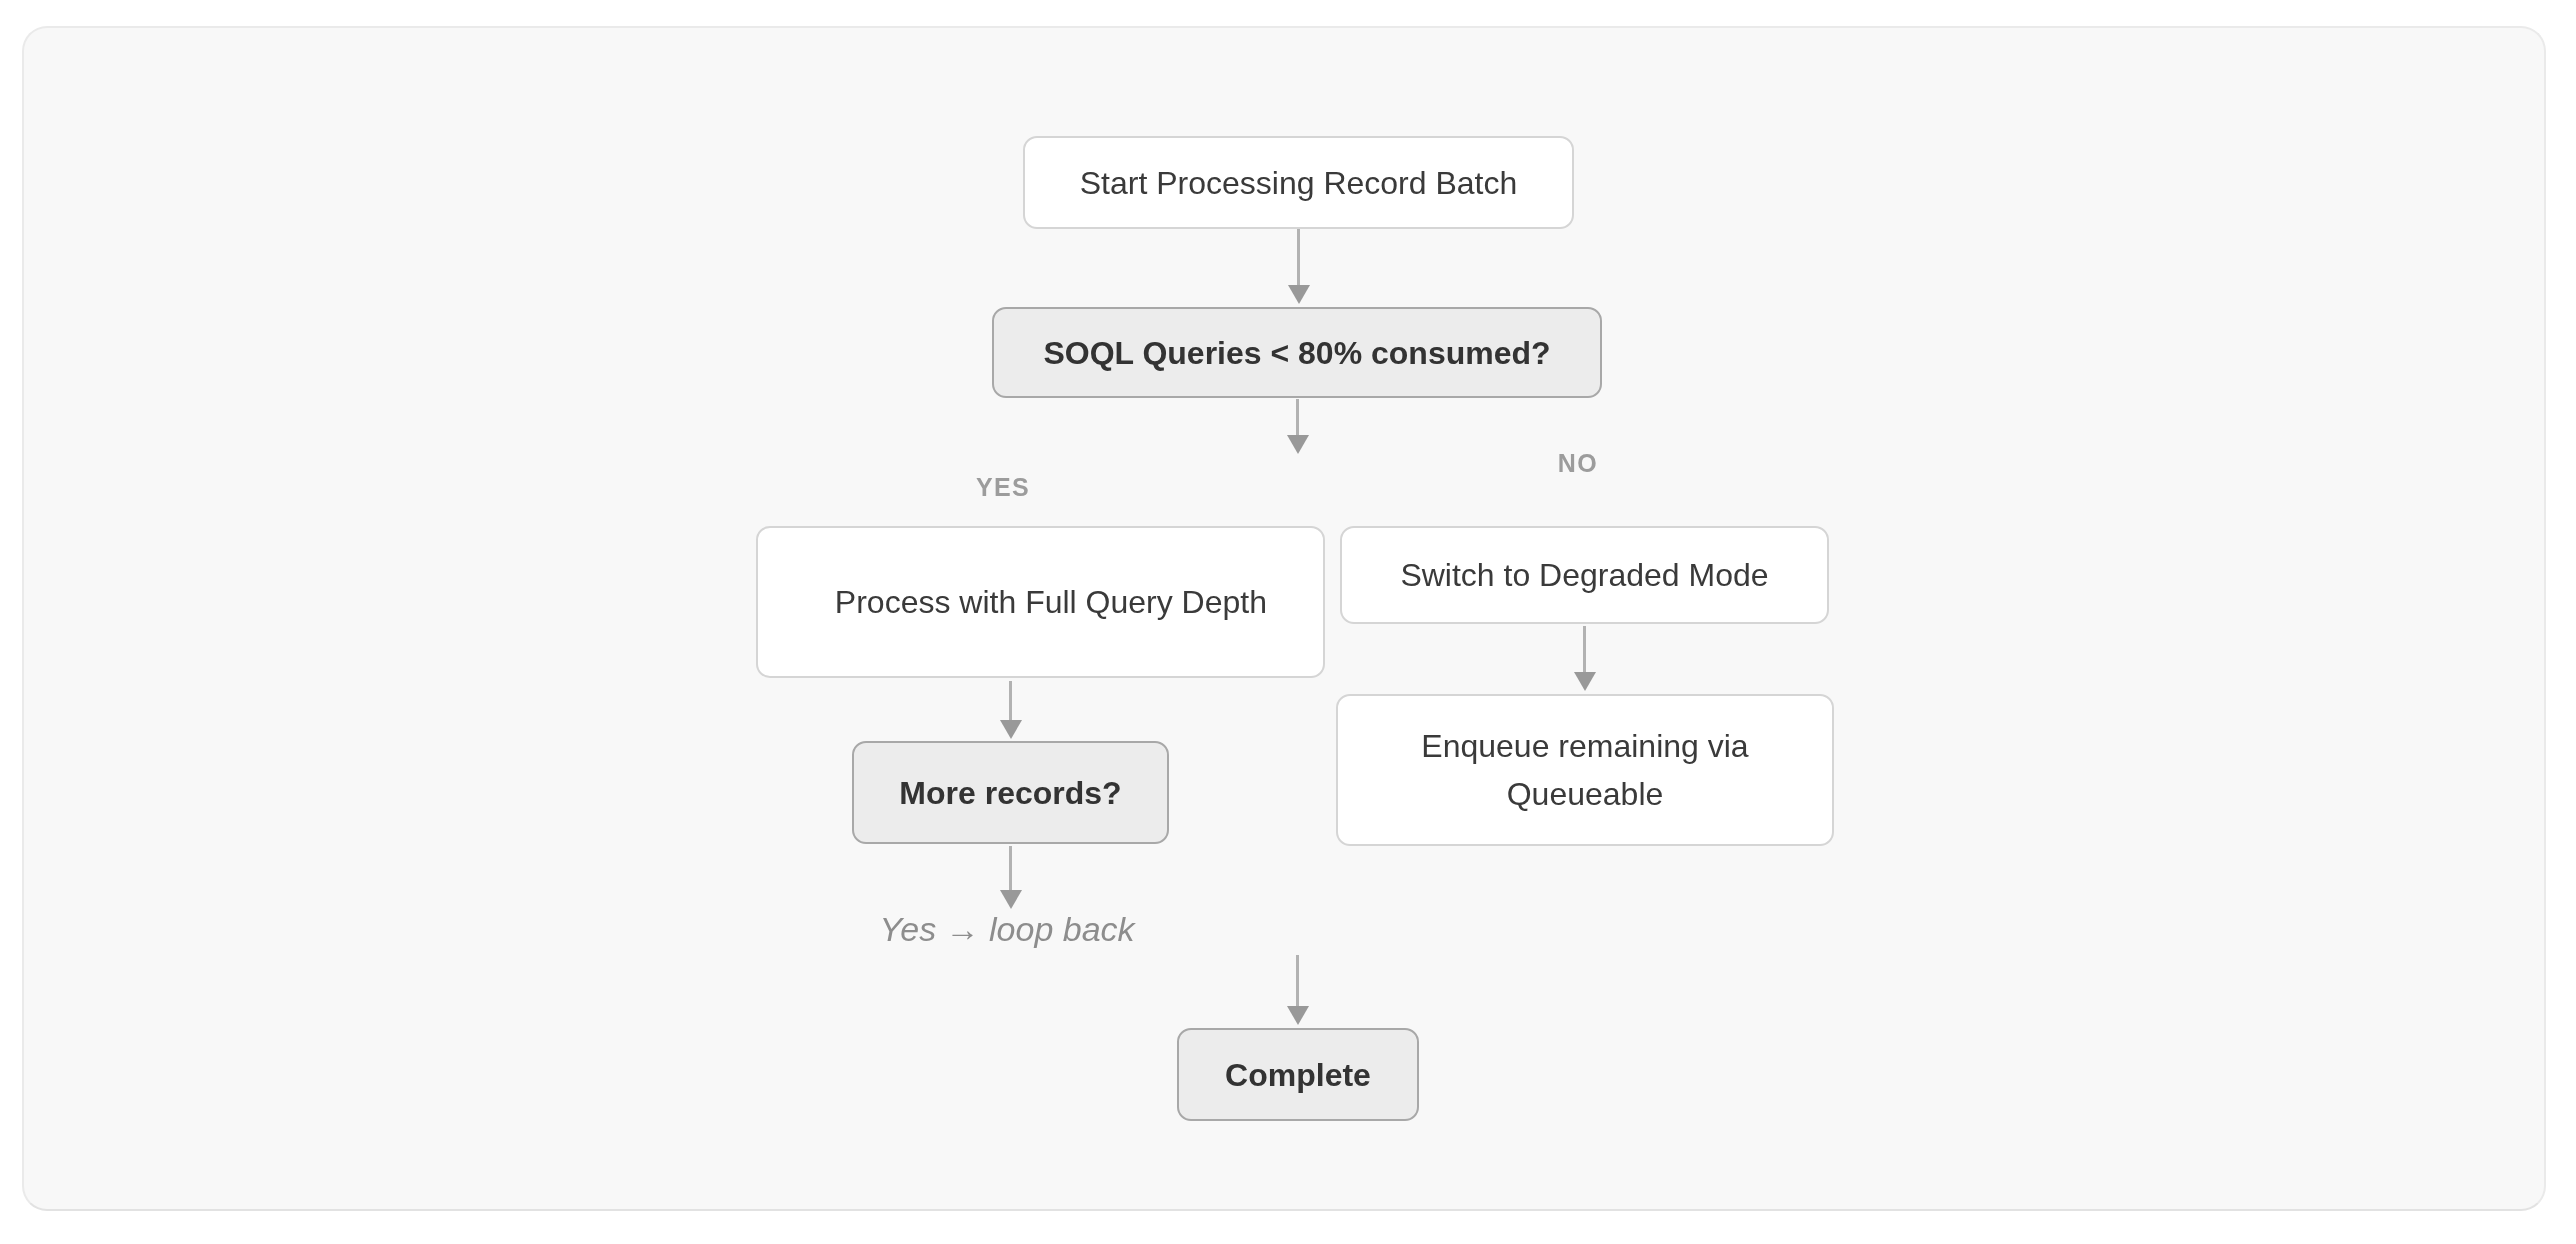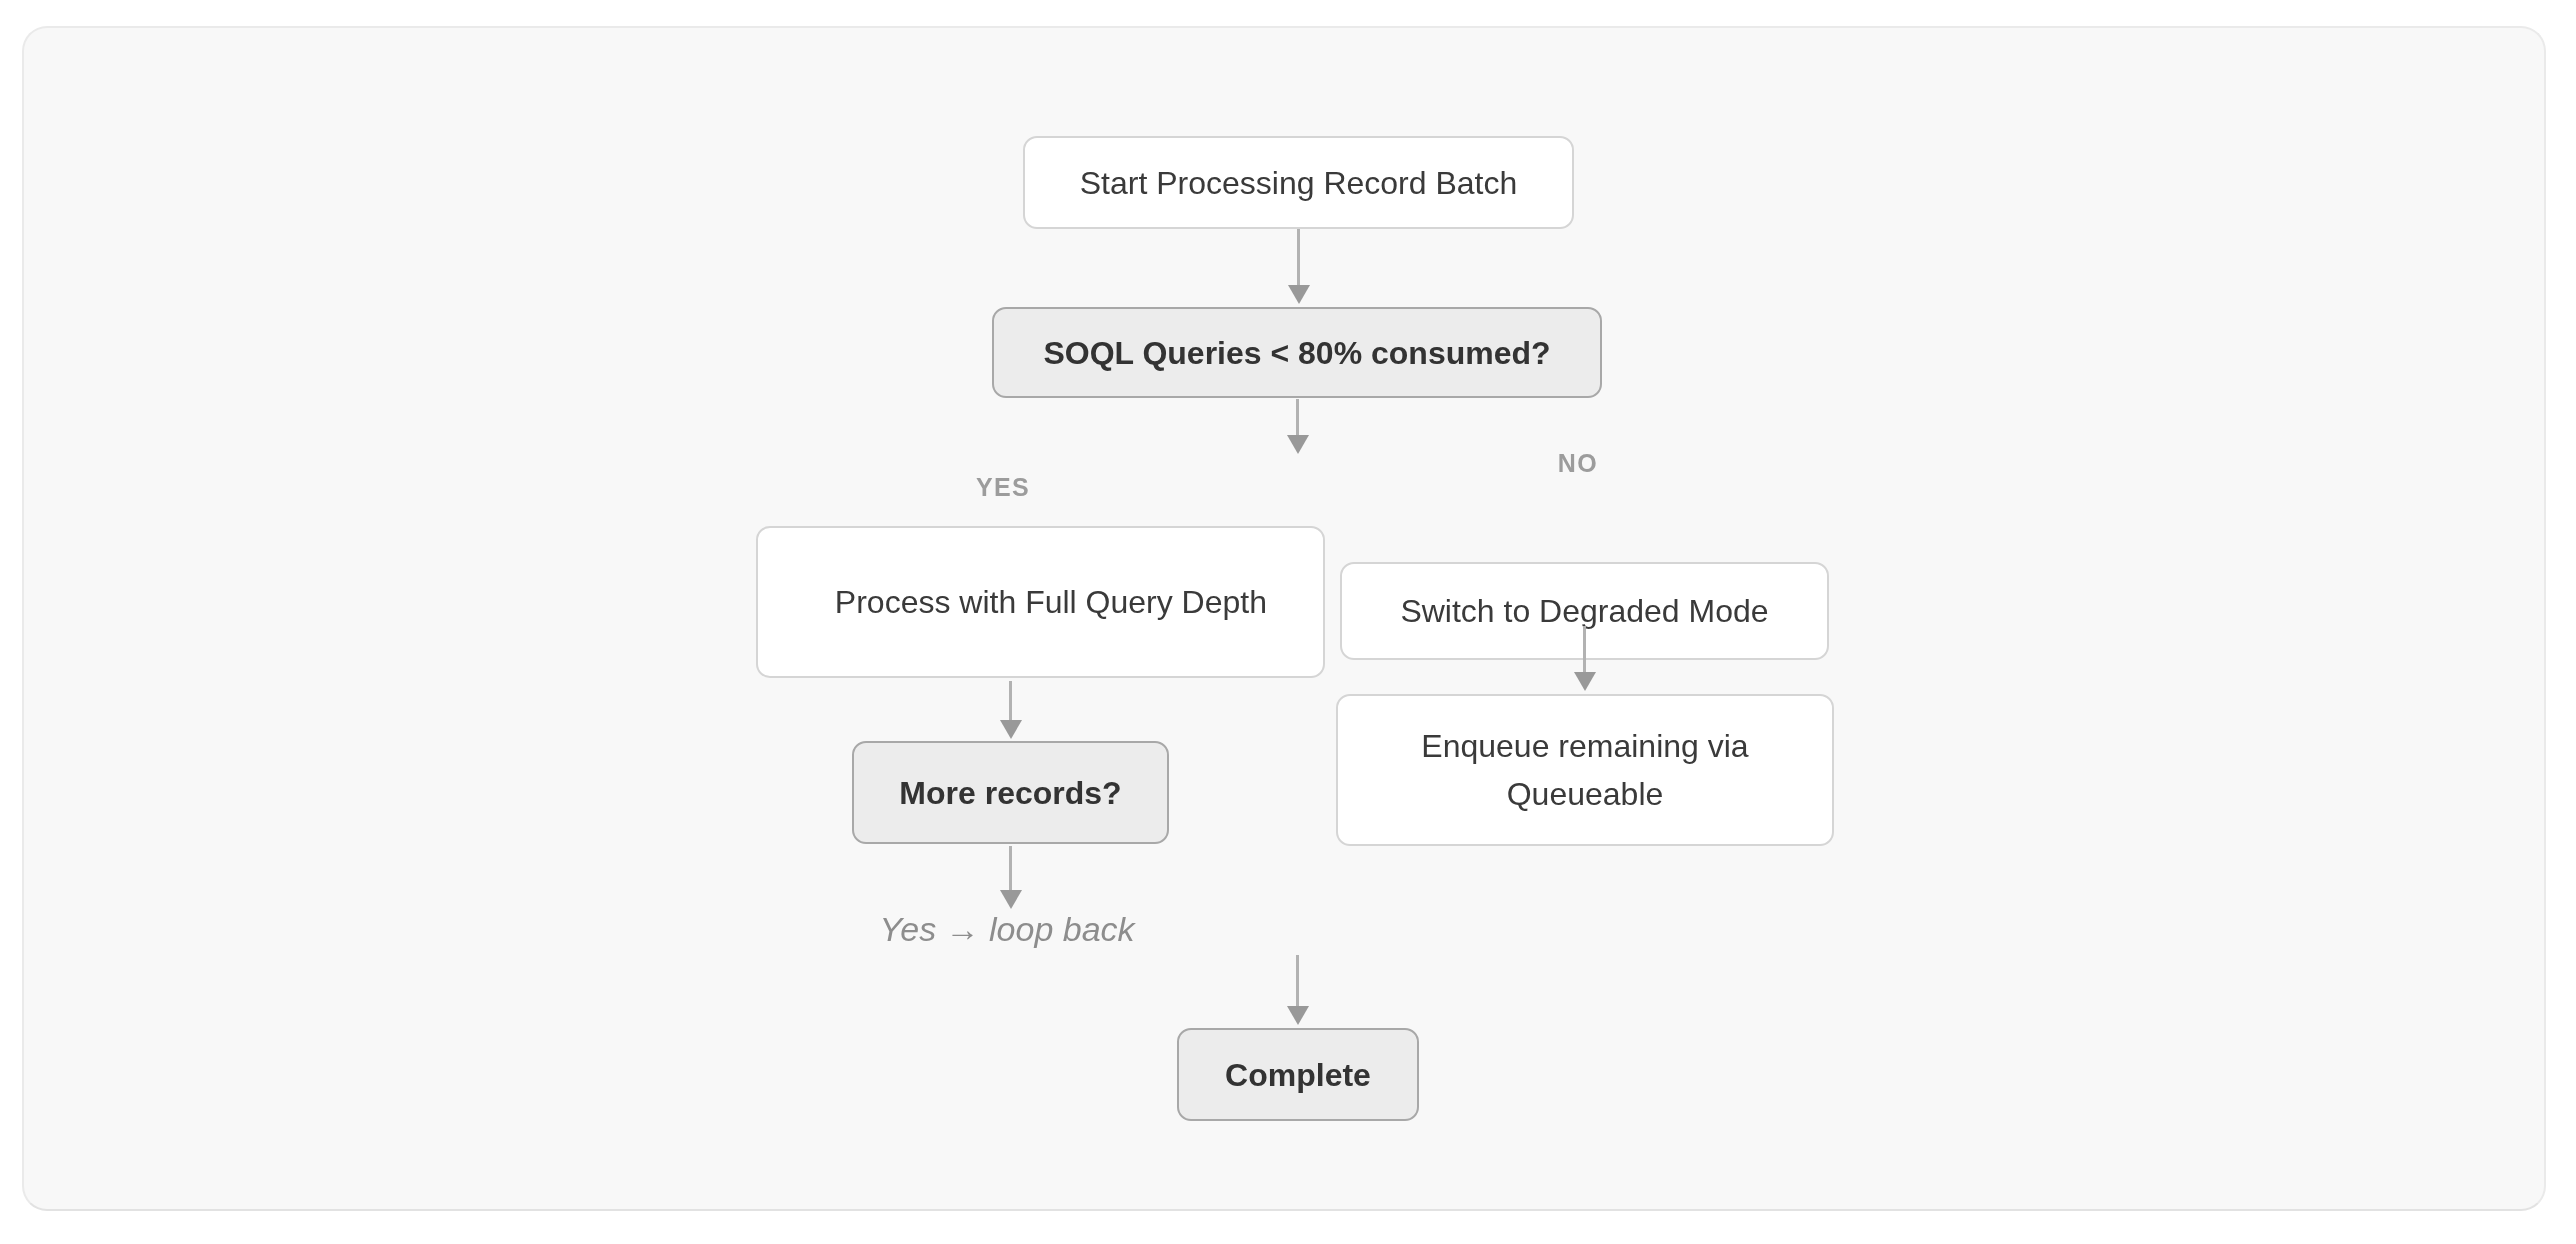--- a/index.html
+++ b/index.html
@@ -104,21 +104,21 @@
       <div class="arrow-head"></div>
     </div>
 
     <div class="branch-label" style="left:979px; top:459px;">YES</div>
     <div class="branch-label" style="left:1554px; top:435px;">NO</div>
 
     <div class="node process" style="left:732px; top:498px; width:569px; height:152px; padding:0 56px;justify-content:flex-end;">
       <span>Process with Full Query Depth</span>
     </div>
 
-    <div class="node process" style="left:1316px; top:498px; width:489px; height:98px;margin-top:36px;">
+    <div class="node process" style="left:1316px; top:498px; width:489px; height:98px;">
       <span>Switch to Degraded Mode</span>
     </div>
 
     <div class="arrow" style="left:974px; top:653px; height:58px;">
       <div class="arrow-line"></div>
       <div class="arrow-head"></div>
     </div>
 
     <div class="node decision" style="left:828px; top:713px; width:317px; height:103px;">
       <span>More records?</span>

